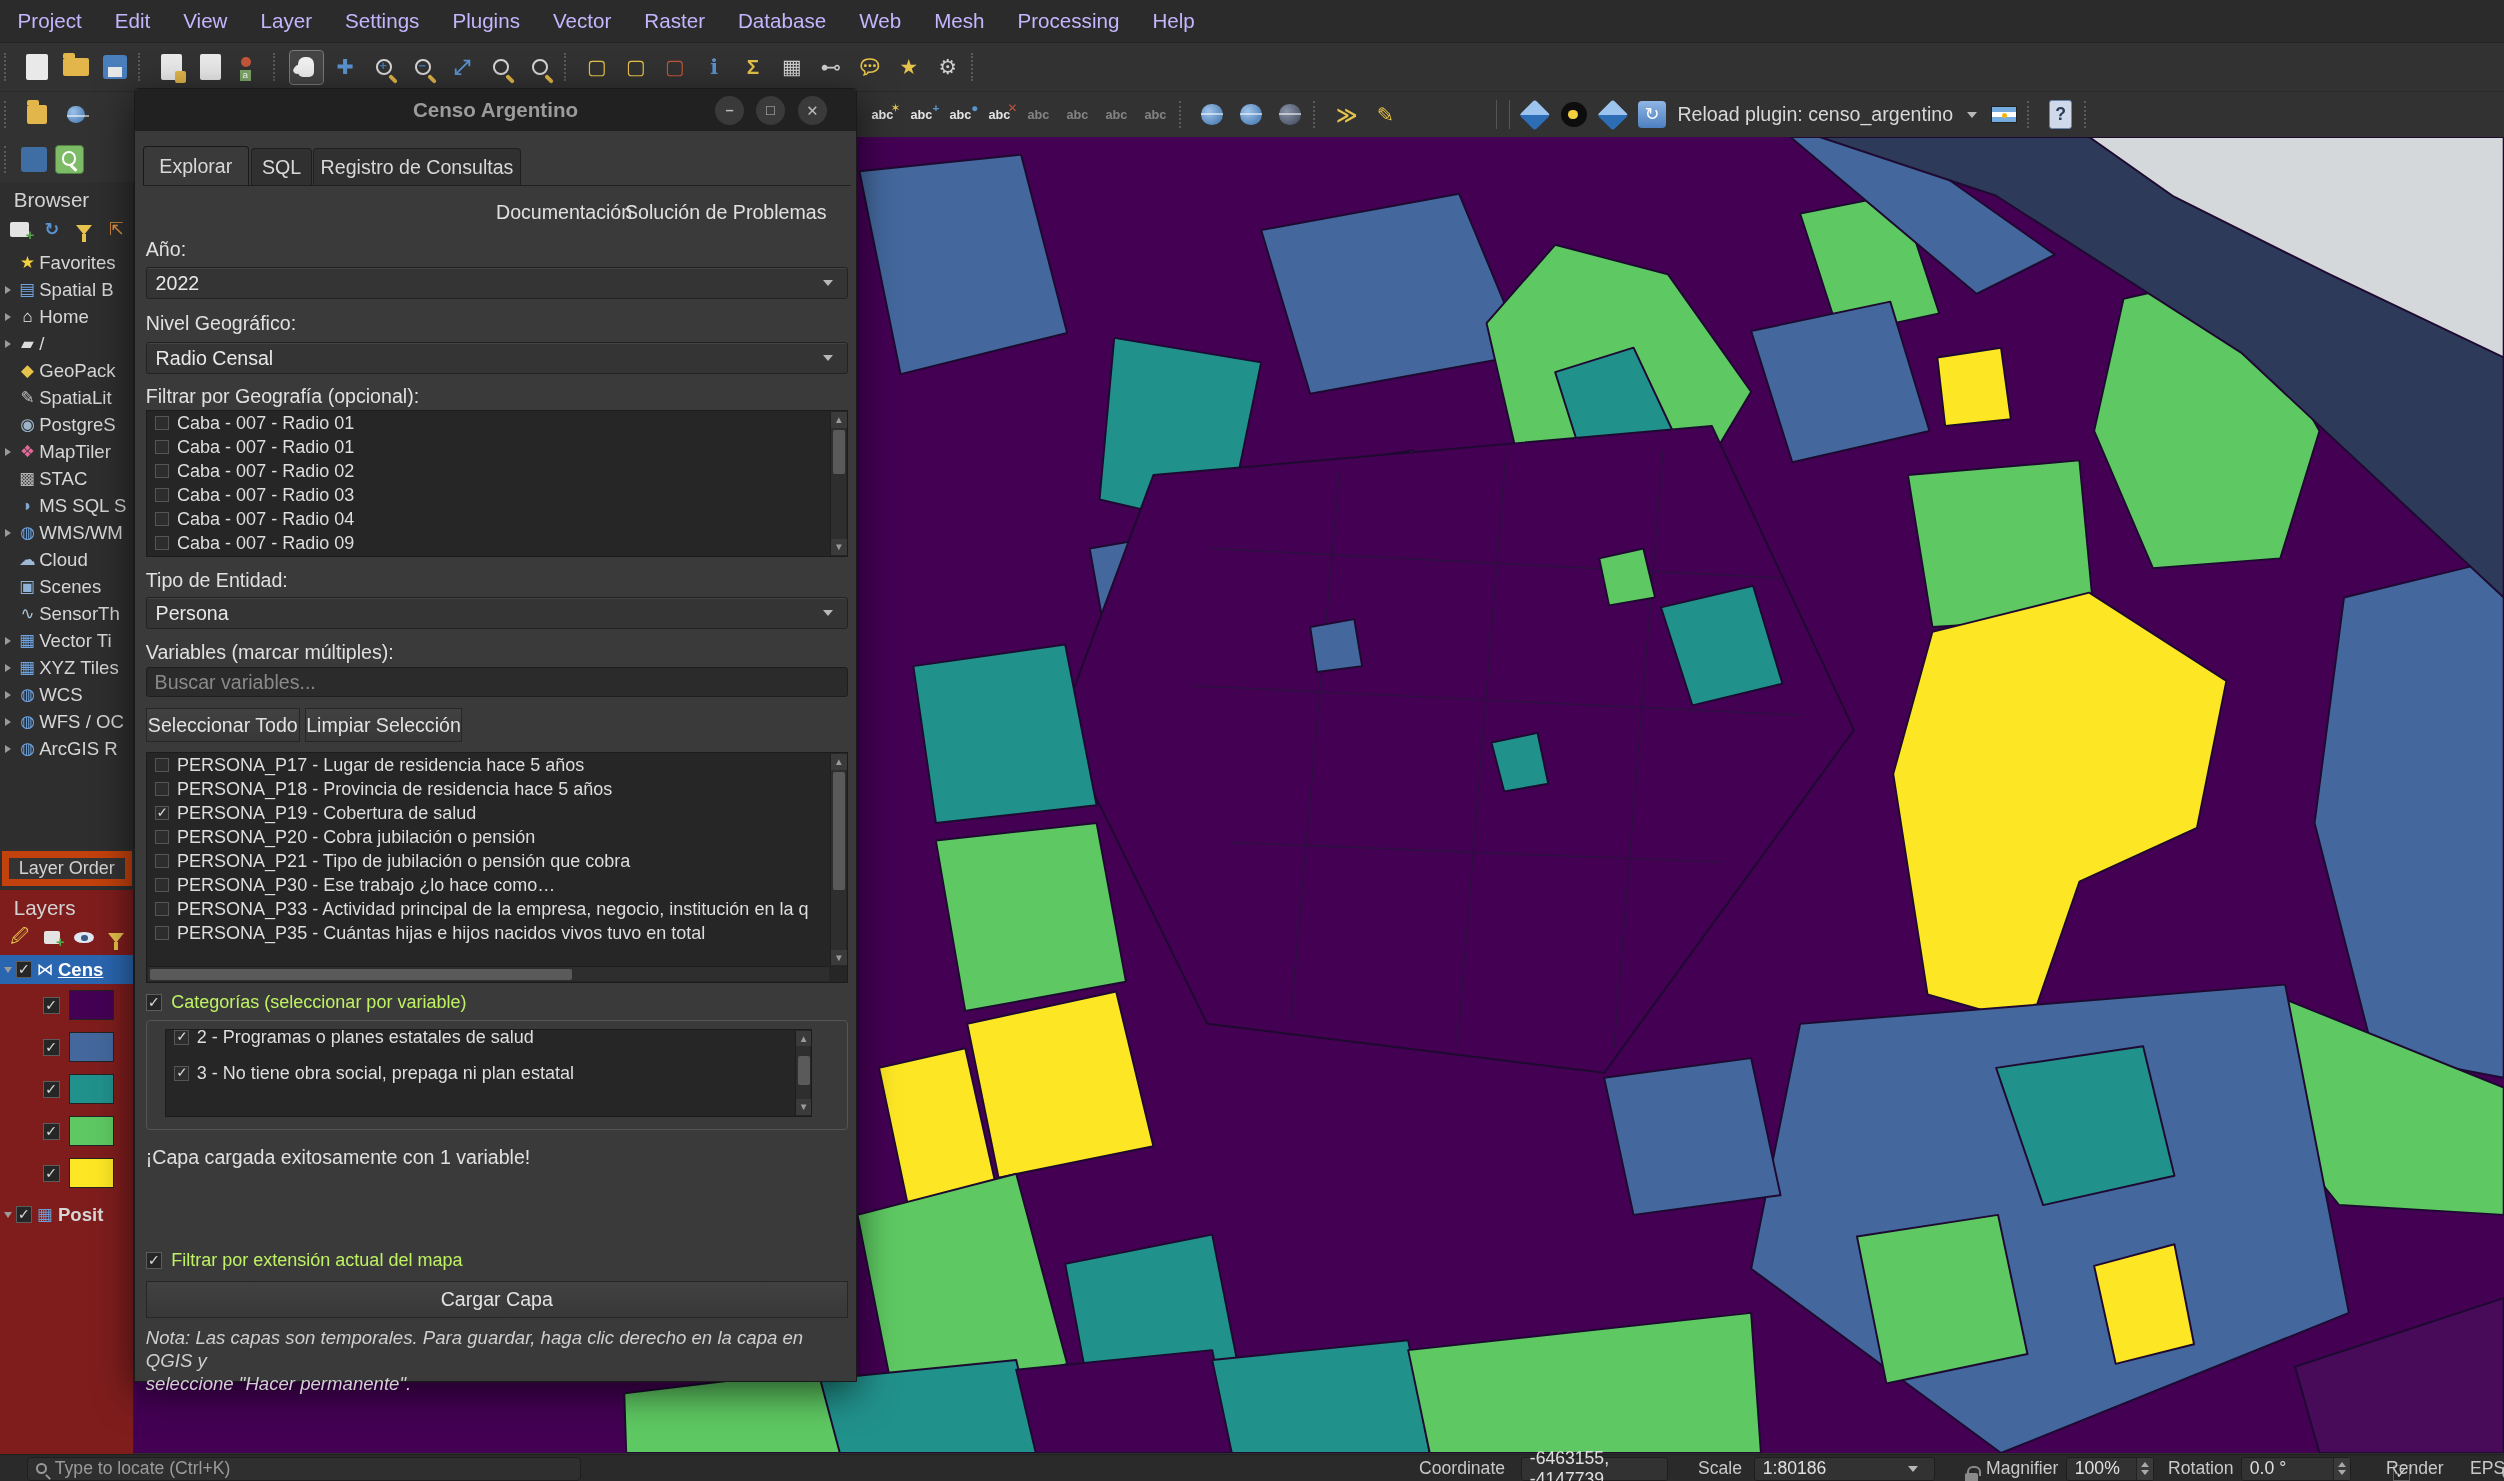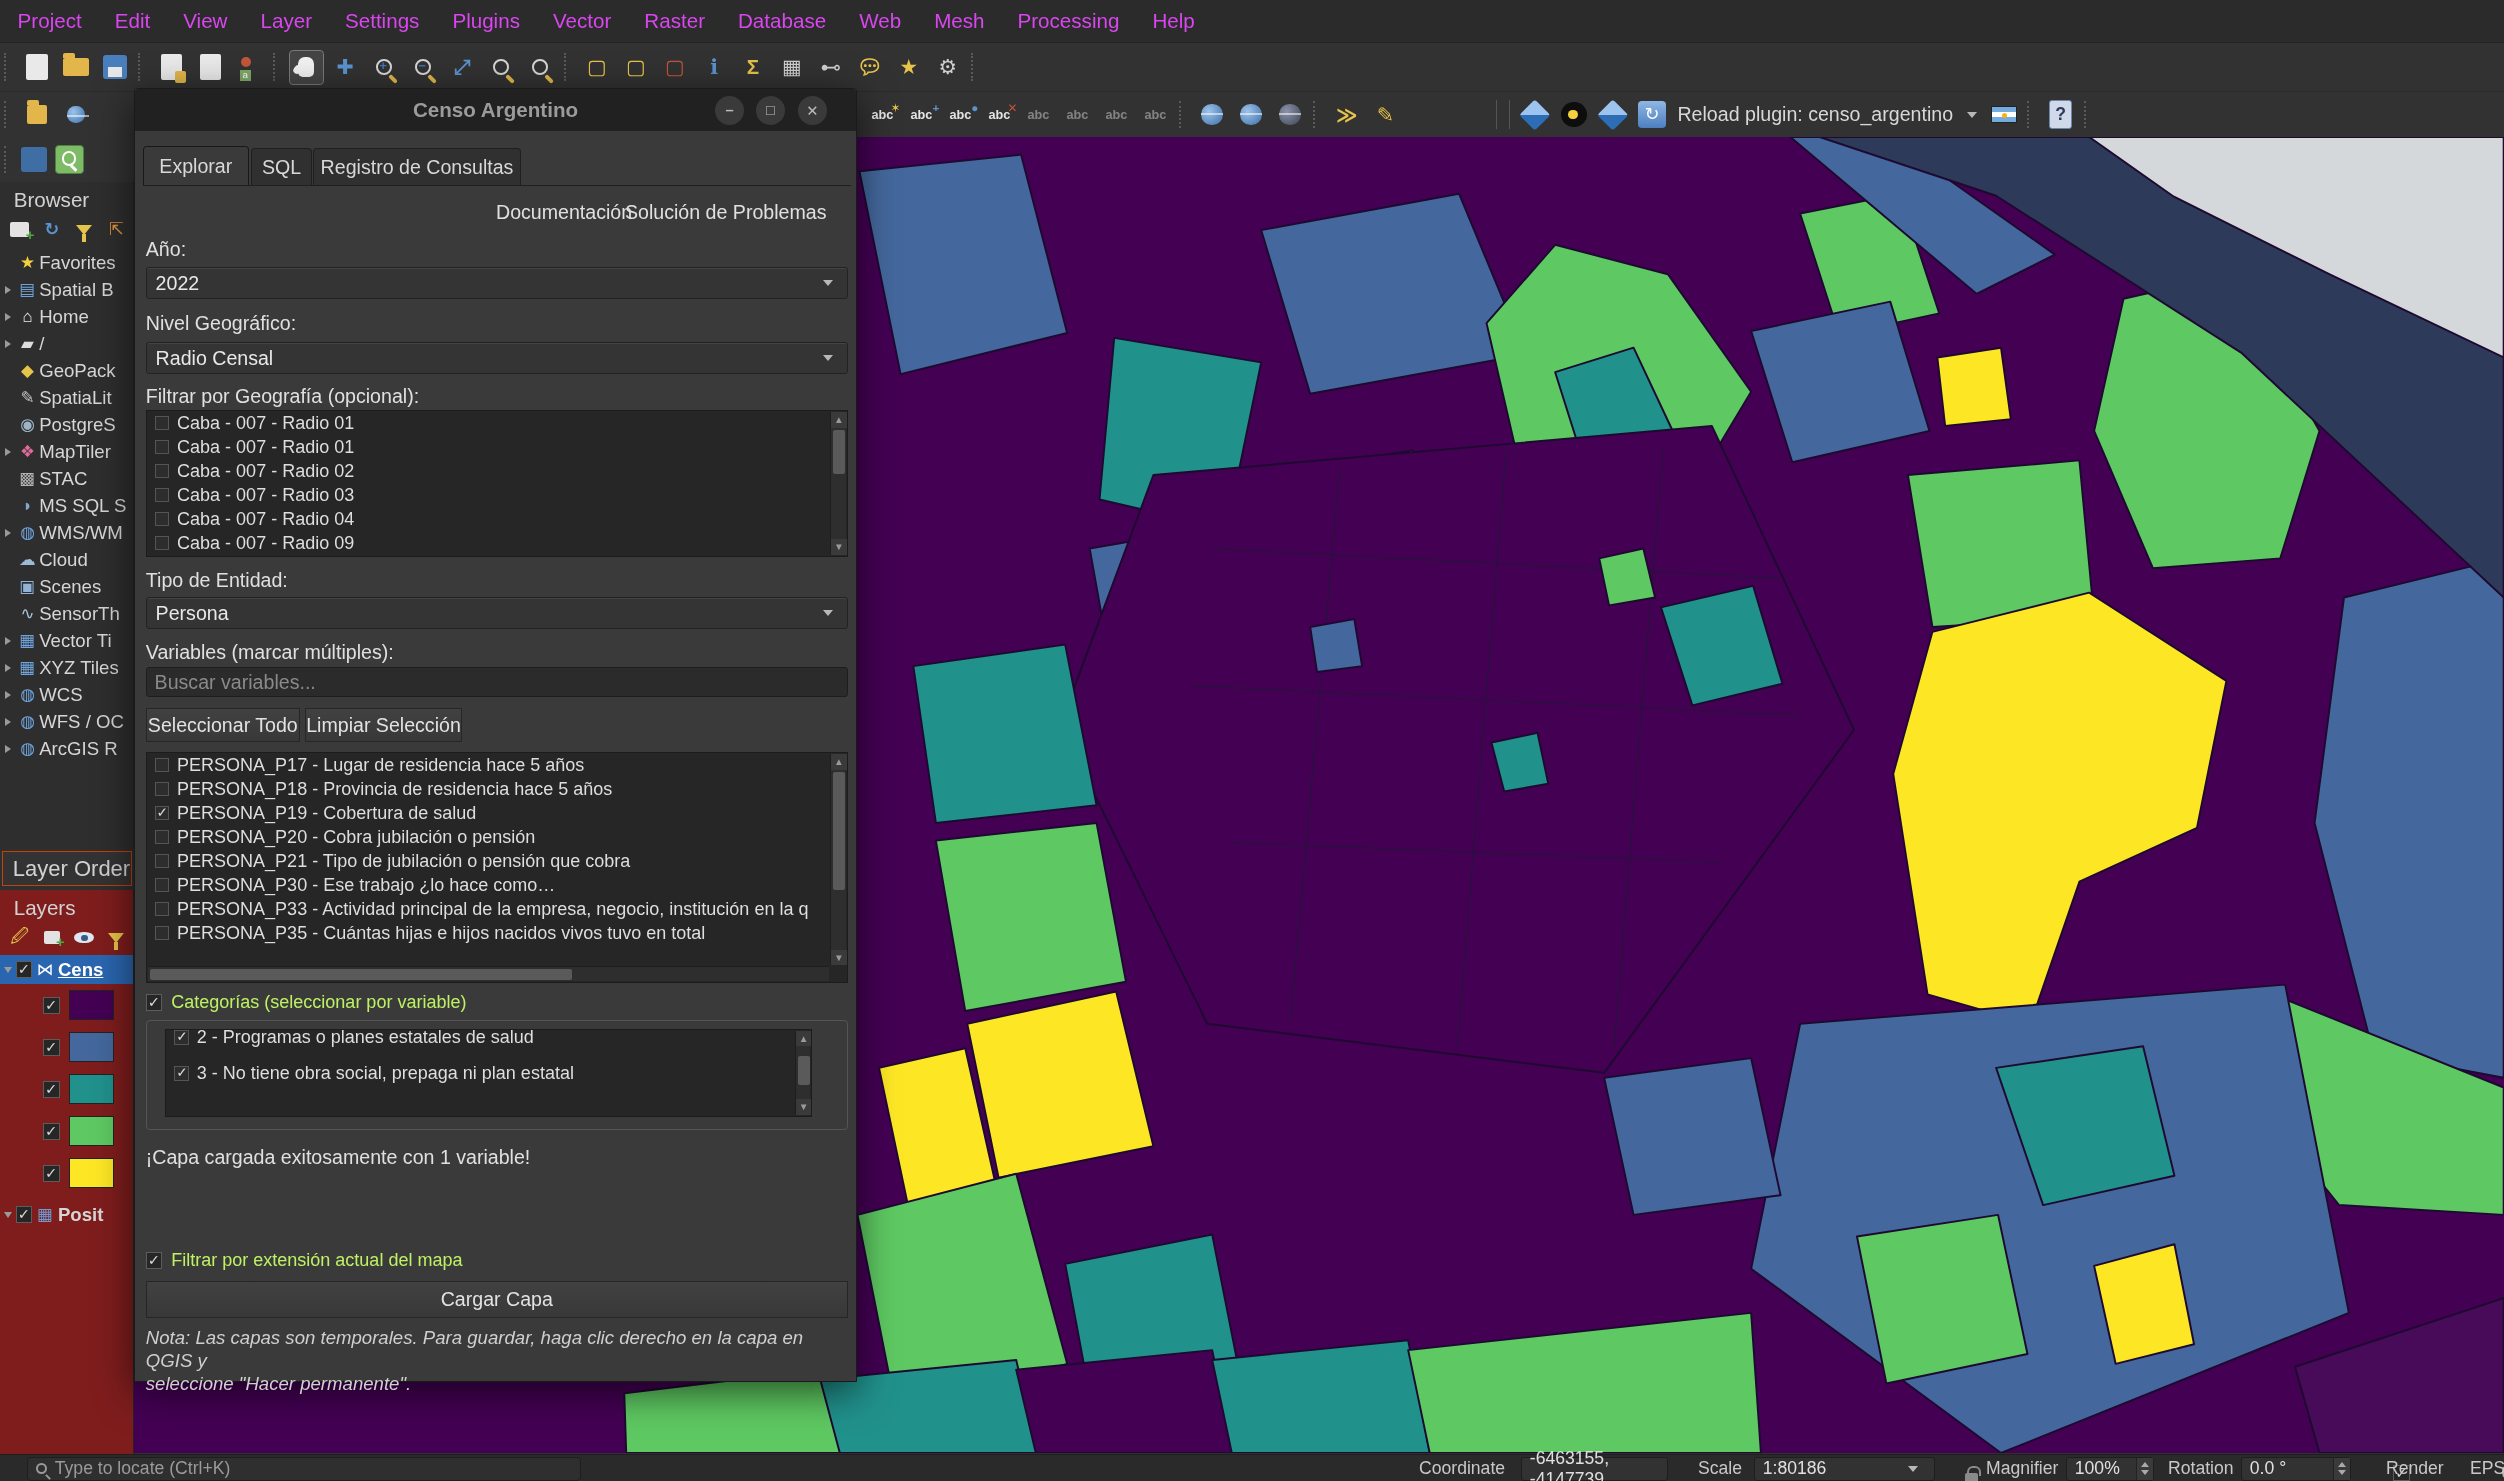--- a/index.html
+++ b/index.html
@@ -2,21 +2,21 @@
 <html><head>
 <meta charset="utf-8">
 <style>
   *{margin:0;padding:0;box-sizing:border-box}
   html,body{width:2504px;height:1481px;overflow:hidden;background:#2f2f2f;
     font-family:"Liberation Sans","DejaVu Sans",sans-serif;color:#d6d6d6;}
   .abs{position:absolute}
 
   
   #menubar{position:absolute;left:0;top:0;width:2504px;height:43px;background:#2b2b2b;
-    display:flex;align-items:center;gap:33px;padding-left:17.6px;font-size:20.6px;color:#d946ef;border-bottom:1px solid #242424}
+    display:flex;align-items:center;gap:33px;padding-left:17.6px;font-size:20.6px;color:#c4b5fd;border-bottom:1px solid #242424}
   #menubar span{cursor:default}
 
   
   .toolbar{position:absolute;left:0;width:2504px;background:#323232;display:flex;align-items:center}
   #toolbar1{top:43px;height:49px;border-bottom:1px solid #2a2a2a}
   #toolbar2{top:92px;height:45px}
   .grip{width:9.8px;height:27.4px;margin:0 3.9px;border-left:2.9px dotted #5a5a5a;flex:none}
   .sep{width:1px;height:29px;background:#555;margin:0 5.9px;flex:none}
   .ti{width:35px;height:35px;margin:0 2px;border-radius:3.9px;display:flex;align-items:center;justify-content:center;
     font-size:20.6px;flex:none;position:relative;color:#cfcfcf}
@@ -78,22 +78,22 @@
   .dock-tools{display:flex;align-items:center;gap:8.8px;padding:3.9px 0 3.9px 7.8px}
   .dock-tools .di{width:23.5px;height:23.5px;display:flex;align-items:center;justify-content:center;font-size:17.6px}
   .sh-addsq{width:19.6px;height:15.7px;background:#e3e3e3;border-radius:2px;position:relative}
   .sh-addsq::after{content:"+";position:absolute;right:-4.9px;bottom:-5.9px;color:#4da63f;font-weight:bold;font-size:14.7px}
   .tree{position:absolute;left:0;top:67px;right:0;bottom:0;overflow:hidden}
   .trow{height:27px;display:flex;align-items:center;white-space:nowrap;font-size:18.6px;color:#d6d6d6}
   .tarrow{width:15.7px;flex:none;display:flex;justify-content:center}
   .tarrow.on::after{content:"";width:0;height:0;border-top:4.9px solid transparent;border-bottom:4.9px solid transparent;border-left:6.9px solid #9a9a9a}
   .ticon{width:23.5px;flex:none;text-align:center;font-size:16.7px}
 
-  #layerorder{position:absolute;left:2px;top:851px;width:130px;height:35px;background:#333;border:1px solid #c2410c;
-    display:flex;align-items:center;padding-left:9.8px;font-size:22px;color:#d2d2d2}
+  #layerorder{position:absolute;left:2px;top:851px;width:130px;height:35px;background:#333;border:7px solid #c2410c;
+    display:flex;align-items:center;padding-left:9.8px;font-size:18px;color:#d2d2d2}
   #layers{position:absolute;left:0;top:890px;width:134px;height:564px;background:#7f1d1d;border-right:1px solid #242424}
   .lrow{display:flex;align-items:center;height:29px;white-space:nowrap;font-size:18.6px}
   .lrow.sel{background:#2a66b0;color:#fff;height:29px}
   .cb{width:16.7px;height:16.7px;background:#262626;border:1px solid #5c5c5c;flex:none;position:relative}
   .cb.checked::after{content:"✓";position:absolute;left:1px;top:-2px;font-size:14.7px;color:#d8d8d8}
   .swatch-row{display:flex;align-items:center;height:42px}
   .swatch{width:45px;height:30px;margin-left:9.8px;border:1px solid #222}
   .exp{width:15.7px;flex:none;display:flex;justify-content:center}
   .exp::after{content:"";width:0;height:0;border-left:4.9px solid transparent;border-right:4.9px solid transparent;border-top:6.9px solid #9a9a9a}
 

